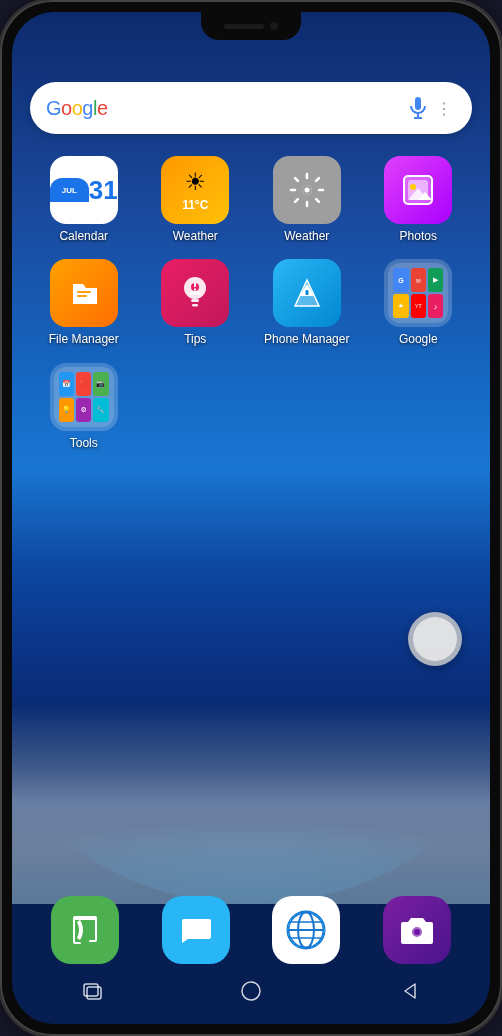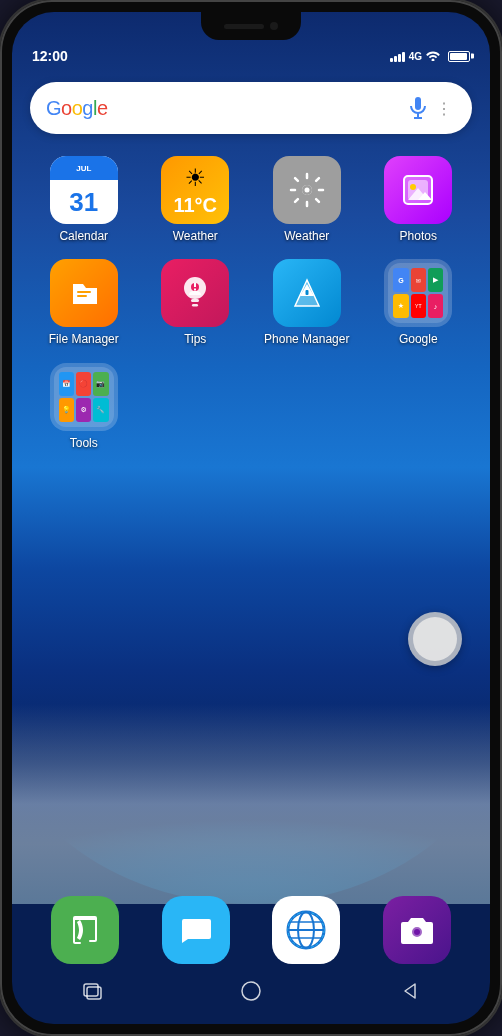--- a/index.html
+++ b/index.html
@@ -241,21 +241,21 @@
       color: white;
       font-size: 12px;
       text-align: center;
       text-shadow: 0 1px 3px rgba(0,0,0,0.8);
       line-height: 1.2;
     }
 
     
     .icon-calendar {
       background: white;
-      flex-direction: column;
+      flex-direction: row;
       gap: 0;
     }
     .cal-header {
       width: 100%;
       background: #1a73e8;
       height: 24px;
       display: flex;
       align-items: center;
       justify-content: center;
       color: white;
@@ -458,21 +458,21 @@
       align-items: center;
       justify-content: center;
       color: rgba(255,255,255,0.8);
       font-size: 18px;
       cursor: pointer;
     }
 
     
     .weather-temp {
       color: white;
-      font-size: 20px;
+      font-size: 12px;
       font-weight: 700;
       text-align: center;
     }
     .weather-sun {
       font-size: 24px;
     }
 
   </style>
 </head>
 <body>
@@ -482,44 +482,20 @@
   <div class="phone-screen">
 
     <div class="earth-bg"></div>
     <div class="earth-mountains"></div>
 
     <div class="notch">
       <div class="notch-speaker"></div>
       <div class="notch-camera"></div>
     </div>
 
-    <div class="status-bar">
-      <span class="status-time">12:00</span>
-      <div class="status-icons">
-
-        <div class="signal-bars">
-          <div class="signal-bar" style="height:4px"></div>
-          <div class="signal-bar" style="height:6px"></div>
-          <div class="signal-bar" style="height:8px"></div>
-          <div class="signal-bar" style="height:10px"></div>
-        </div>
-
-        <span style="color:white;font-size:10px;font-weight:700;">4G</span>
-
-        <span class="wifi-icon">
-          <svg width="14" height="12" viewBox="0 0 14 12" fill="white">
-            <path d="M7 9.5a1.5 1.5 0 110 3 1.5 1.5 0 010-3zm0-3.5a5.5 5.5 0 014.243 2L9.9 9.3A3.5 3.5 0 007 8a3.5 3.5 0 00-2.9 1.3L2.757 8A5.5 5.5 0 017 6zm0-3.5a9 9 0 016.87 3.2L12.5 7.05A7 7 0 007 4.5a7 7 0 00-5.5 2.55L.13 5.7A9 9 0 017 2.5z"></path>
-          </svg>
-        </span>
-
-        <div class="battery-icon">
-          <div class="battery-fill"></div>
-        </div>
-      </div>
-    </div>
 
     <div class="search-bar">
       <div class="google-logo">
         <span class="g-blue">G</span><span class="g-red">o</span><span class="g-yellow">o</span><span class="g-blue">g</span><span class="g-green">l</span><span class="g-red">e</span>
       </div>
       <div class="search-bar-spacer"></div>
       <div class="mic-icon">
         <svg width="18" height="22" viewBox="0 0 18 22" fill="#4285F4">
           <rect x="6" y="0" width="6" height="13" rx="3"></rect>
           <path d="M2 9a7 7 0 0014 0" stroke="#4285F4" stroke-width="2" fill="none"></path>

